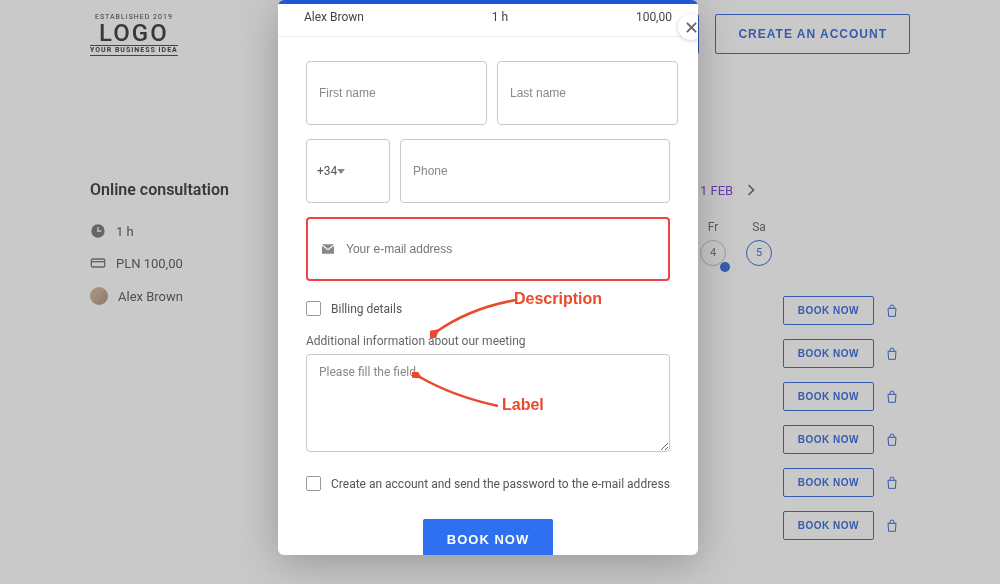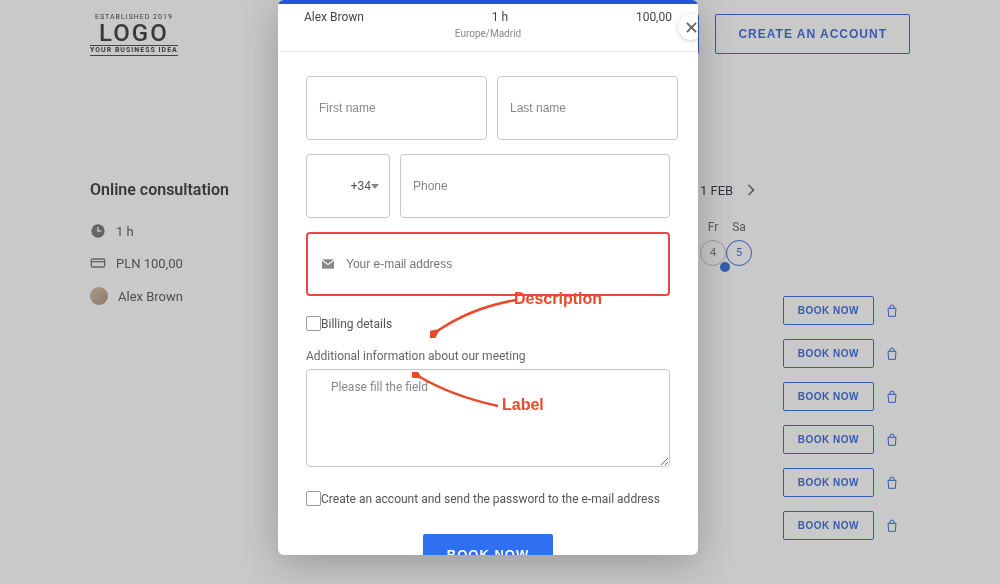--- a/index.html
+++ b/index.html
@@ -72,23 +72,23 @@
       background: linear-gradient(135deg, #d4b896, #a0826d);
     }
 
     
     .right-panel {
       position: absolute;
       right: 100px;
       top: 180px;
       width: 200px;
     }
-    .cal-head { display: flex; align-items: center; gap: 8px; font-size: 13px; color: #0f172a; margin-bottom: 20px; }
+    .cal-head { display: flex; align-items: center; gap: 8px; font-size: 13px; color: #6d28d9; margin-bottom: 20px; }
     .cal-chevron { width: 20px; height: 20px; fill: #555; }
-    .cal-days { display: flex; margin-bottom: 30px; }
+    .cal-days { display: flex; gap: 20px; margin-bottom: 30px; }
     .cal-day { text-align: center; font-size: 12px; color: #555; }
     .cal-day .dn { margin-bottom: 6px; }
     .cal-day .dnum {
       width: 26px; height: 26px; line-height: 24px;
       border: 1px solid #bbb; border-radius: 50%;
       font-size: 11px; color: #666;
     }
     .cal-day.sel .dnum { border-color: #1e56d6; color: #1e56d6; }
     .cal-day .badge {
       position: absolute; width: 10px; height: 10px; background: #1e56d6;
@@ -167,50 +167,50 @@
     }
     .input::placeholder { color: #888; }
     .country-select {
       width: 84px;
       border: 1px solid #c8c8c8;
       border-radius: 4px;
       padding: 12px 10px;
       font-size: 12px;
       display: flex;
       align-items: center;
-      justify-content: flex-end;
+      justify-content: flex-start;
       color: #555;
       cursor: pointer;
     }
     .caret-down {
       width: 0; height: 0;
       border-left: 4px solid transparent;
       border-right: 4px solid transparent;
       border-top: 5px solid #888;
     }
     .email-wrap {
       display: flex; align-items: center;
       border: 2px solid #ef4444; border-radius: 4px;
       padding: 22px 12px;
     }
     .email-wrap svg { width: 16px; height: 16px; fill: #888; margin-right: 10px; }
     .email-wrap input { border: none; outline: none; flex: 1; font-size: 12px; }
 
-    .checkbox-row { display: flex; align-items: center; gap: 0; margin: 20px 0 10px; font-size: 12px; color: #555; }
+    .checkbox-row { display: flex; align-items: center; gap: 10px; margin: 20px 0 10px; font-size: 12px; color: #555; }
     .chk {
       width: 15px; height: 15px; border: 1px solid #999; border-radius: 2px;
       cursor: pointer; background: #fff;
     }
 
     .desc-label { font-size: 12px; color: #666; margin-top: 18px; margin-bottom: 6px; }
     .textarea {
       width: 100%;
       border: 1px solid #c8c8c8;
       border-radius: 4px;
-      padding: 10px 24px;
+      padding: 10px 12px;
       font-size: 12px;
       height: 98px;
       resize: both;
       font-family: inherit;
     }
     .textarea::placeholder { color: #888; }
 
     .modal-footer { text-align: center; padding: 8px 0 14px; }
     .book-now-primary {
       background: #2e70f0;
@@ -357,21 +357,20 @@
 <div class="dimmer"></div>
 
 <div class="modal">
   <div class="modal-topbar"></div>
   <div class="modal-head">
     <div class="row1">
       <span>Alex Brown</span>
       <span>1 h</span>
       <span>100,00</span>
     </div>
-    <div class="row2">Europe/Madrid</div>
     <button class="close-btn">
       <svg viewBox="0 0 12 12">
           <path d="M1 1l10 10M11 1L1 11" fill="none"></path>
         </svg>
     </button>
   </div>
 
   <div class="modal-body">
     <div class="field-row">
       <input class="input" placeholder="First name" style="">

